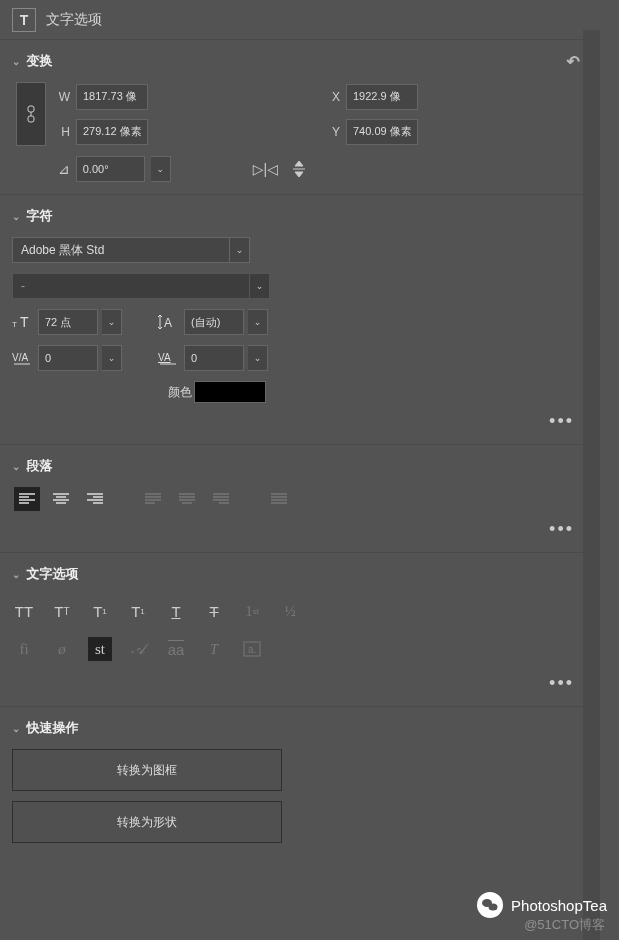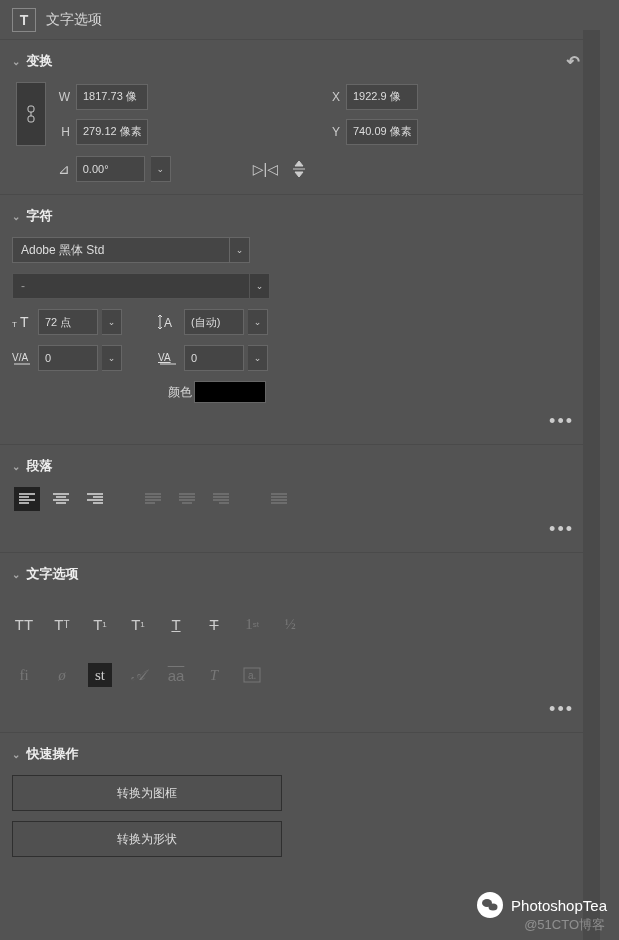--- a/index.html
+++ b/index.html
@@ -36,24 +36,24 @@
     .char-input { width: 60px; }
     .color-row { display: flex; align-items: center; gap: 2px; margin-left: 156px; }
     .color-swatch { width: 72px; height: 22px; background: #000; border: 1px solid #666; cursor: pointer; }
     .more-dots { text-align: right; padding-right: 14px; margin-top: 8px; color: #ccc; font-size: 18px; letter-spacing: 2px; cursor: pointer; }
     .align-row { display: flex; gap: 8px; padding-left: 2px; }
     .align-btn { width: 26px; height: 24px; display: flex; align-items: center; justify-content: center; color: #ddd; cursor: pointer; }
     .align-btn.active { background: #222; }
     .align-btn.disabled { color: #777; }
     .align-group { display: flex; gap: 8px; }
     .text-opts { display: flex; gap: 14px; flex-wrap: wrap; padding: 4px 0; }
-    .text-opt { width: 24px; height: 24px; display: flex; align-items: center; justify-content: center; color: #ccc; font-family: Georgia, serif; font-size: 15px; cursor: pointer; margin-top: 13px; }
+    .text-opt { width: 24px; height: 24px; display: flex; align-items: center; justify-content: center; color: #ccc; font-family: Georgia, serif; font-size: 15px; cursor: pointer; }
     .text-opt.dim { color: #777; }
     .text-opt.active { background: #222; }
-    .quick-btn { width: 270px; height: 36px; background: #505050; border: 1px solid #2f2f2f; color: #ddd; font-size: 12px; margin-bottom: 10px; cursor: pointer; display: flex; align-items: center; justify-content: center; }
+    .quick-btn { width: 270px; height: 42px; background: #505050; border: 1px solid #2f2f2f; color: #ddd; font-size: 12px; margin-bottom: 10px; cursor: pointer; display: flex; align-items: center; justify-content: center; }
     .scroll-track { position: absolute; right: 0; top: 30px; width: 17px; bottom: 0; background: #4a4a4a; }
     .watermark { position: absolute; right: 12px; bottom: 22px; display: flex; align-items: center; gap: 8px; color: #fff; font-size: 15px; }
     .wechat-icon { width: 26px; height: 26px; background: #fff; border-radius: 50%; display: flex; align-items: center; justify-content: center; }
     .watermark-sub { position: absolute; right: 14px; bottom: 6px; color: rgba(255,255,255,0.35); font-size: 13px; }
     svg { display: block; }
   </style>
 </head>
 <body>
 
 <div class="panel">

